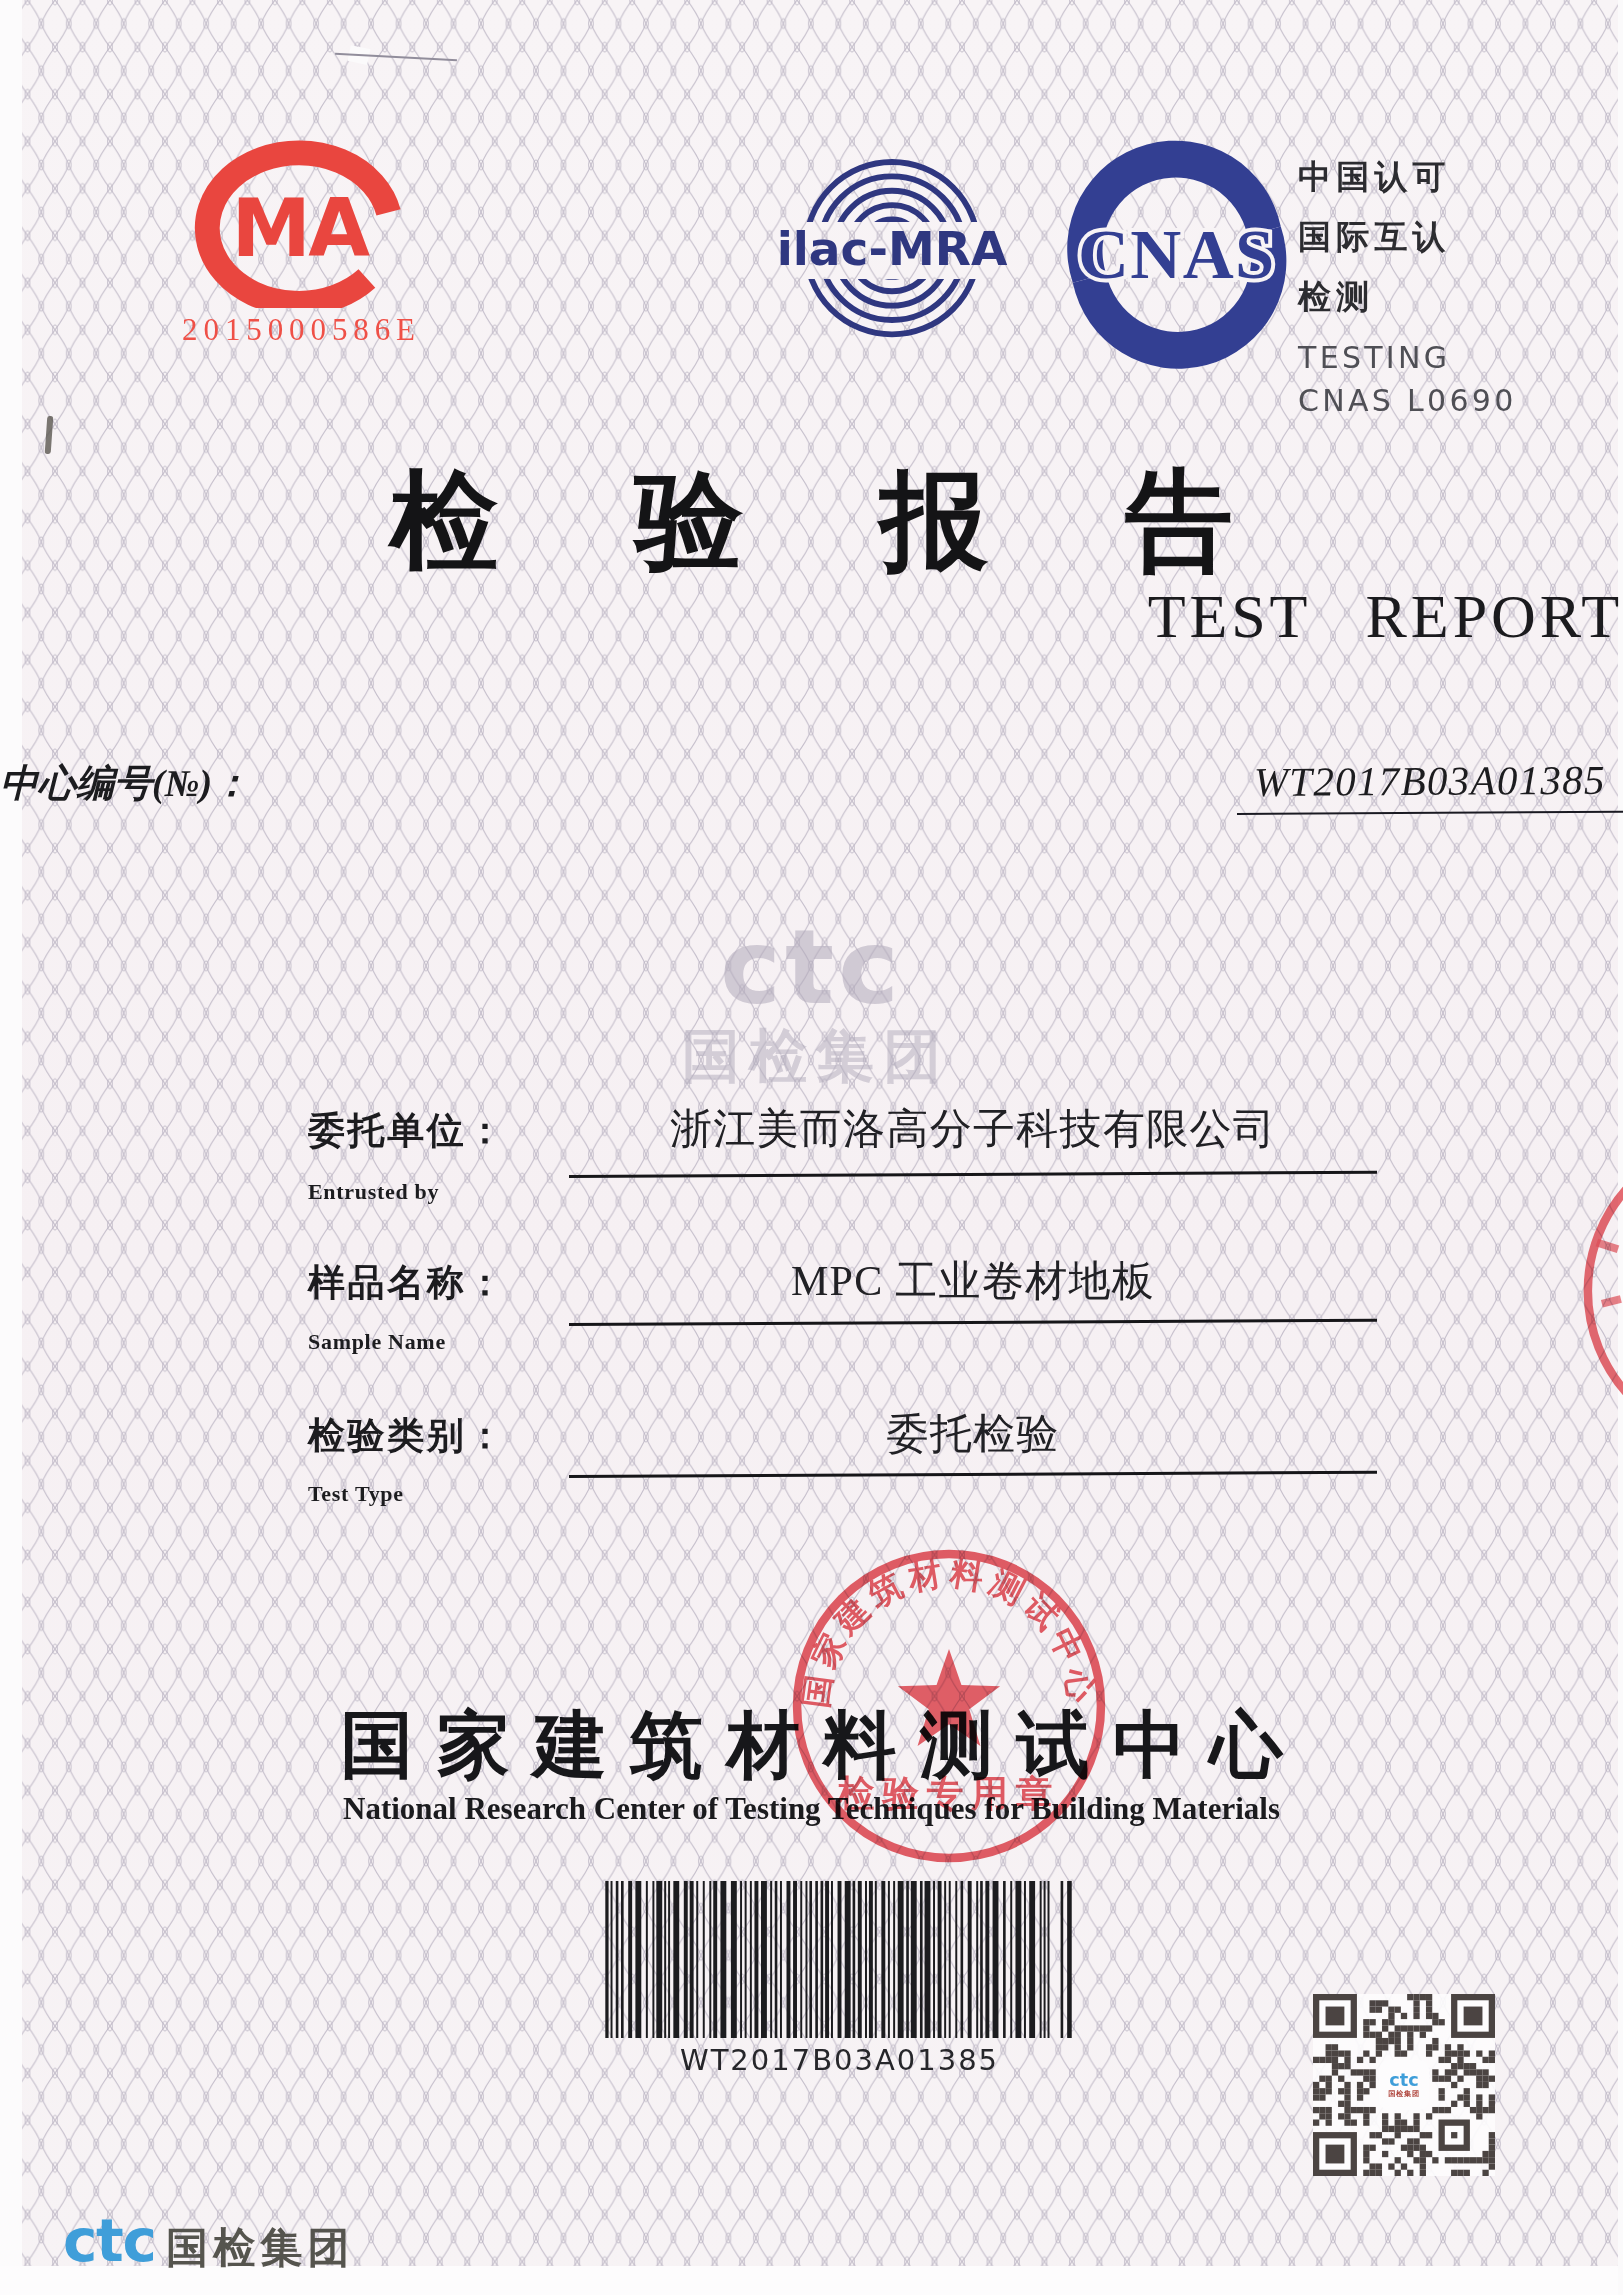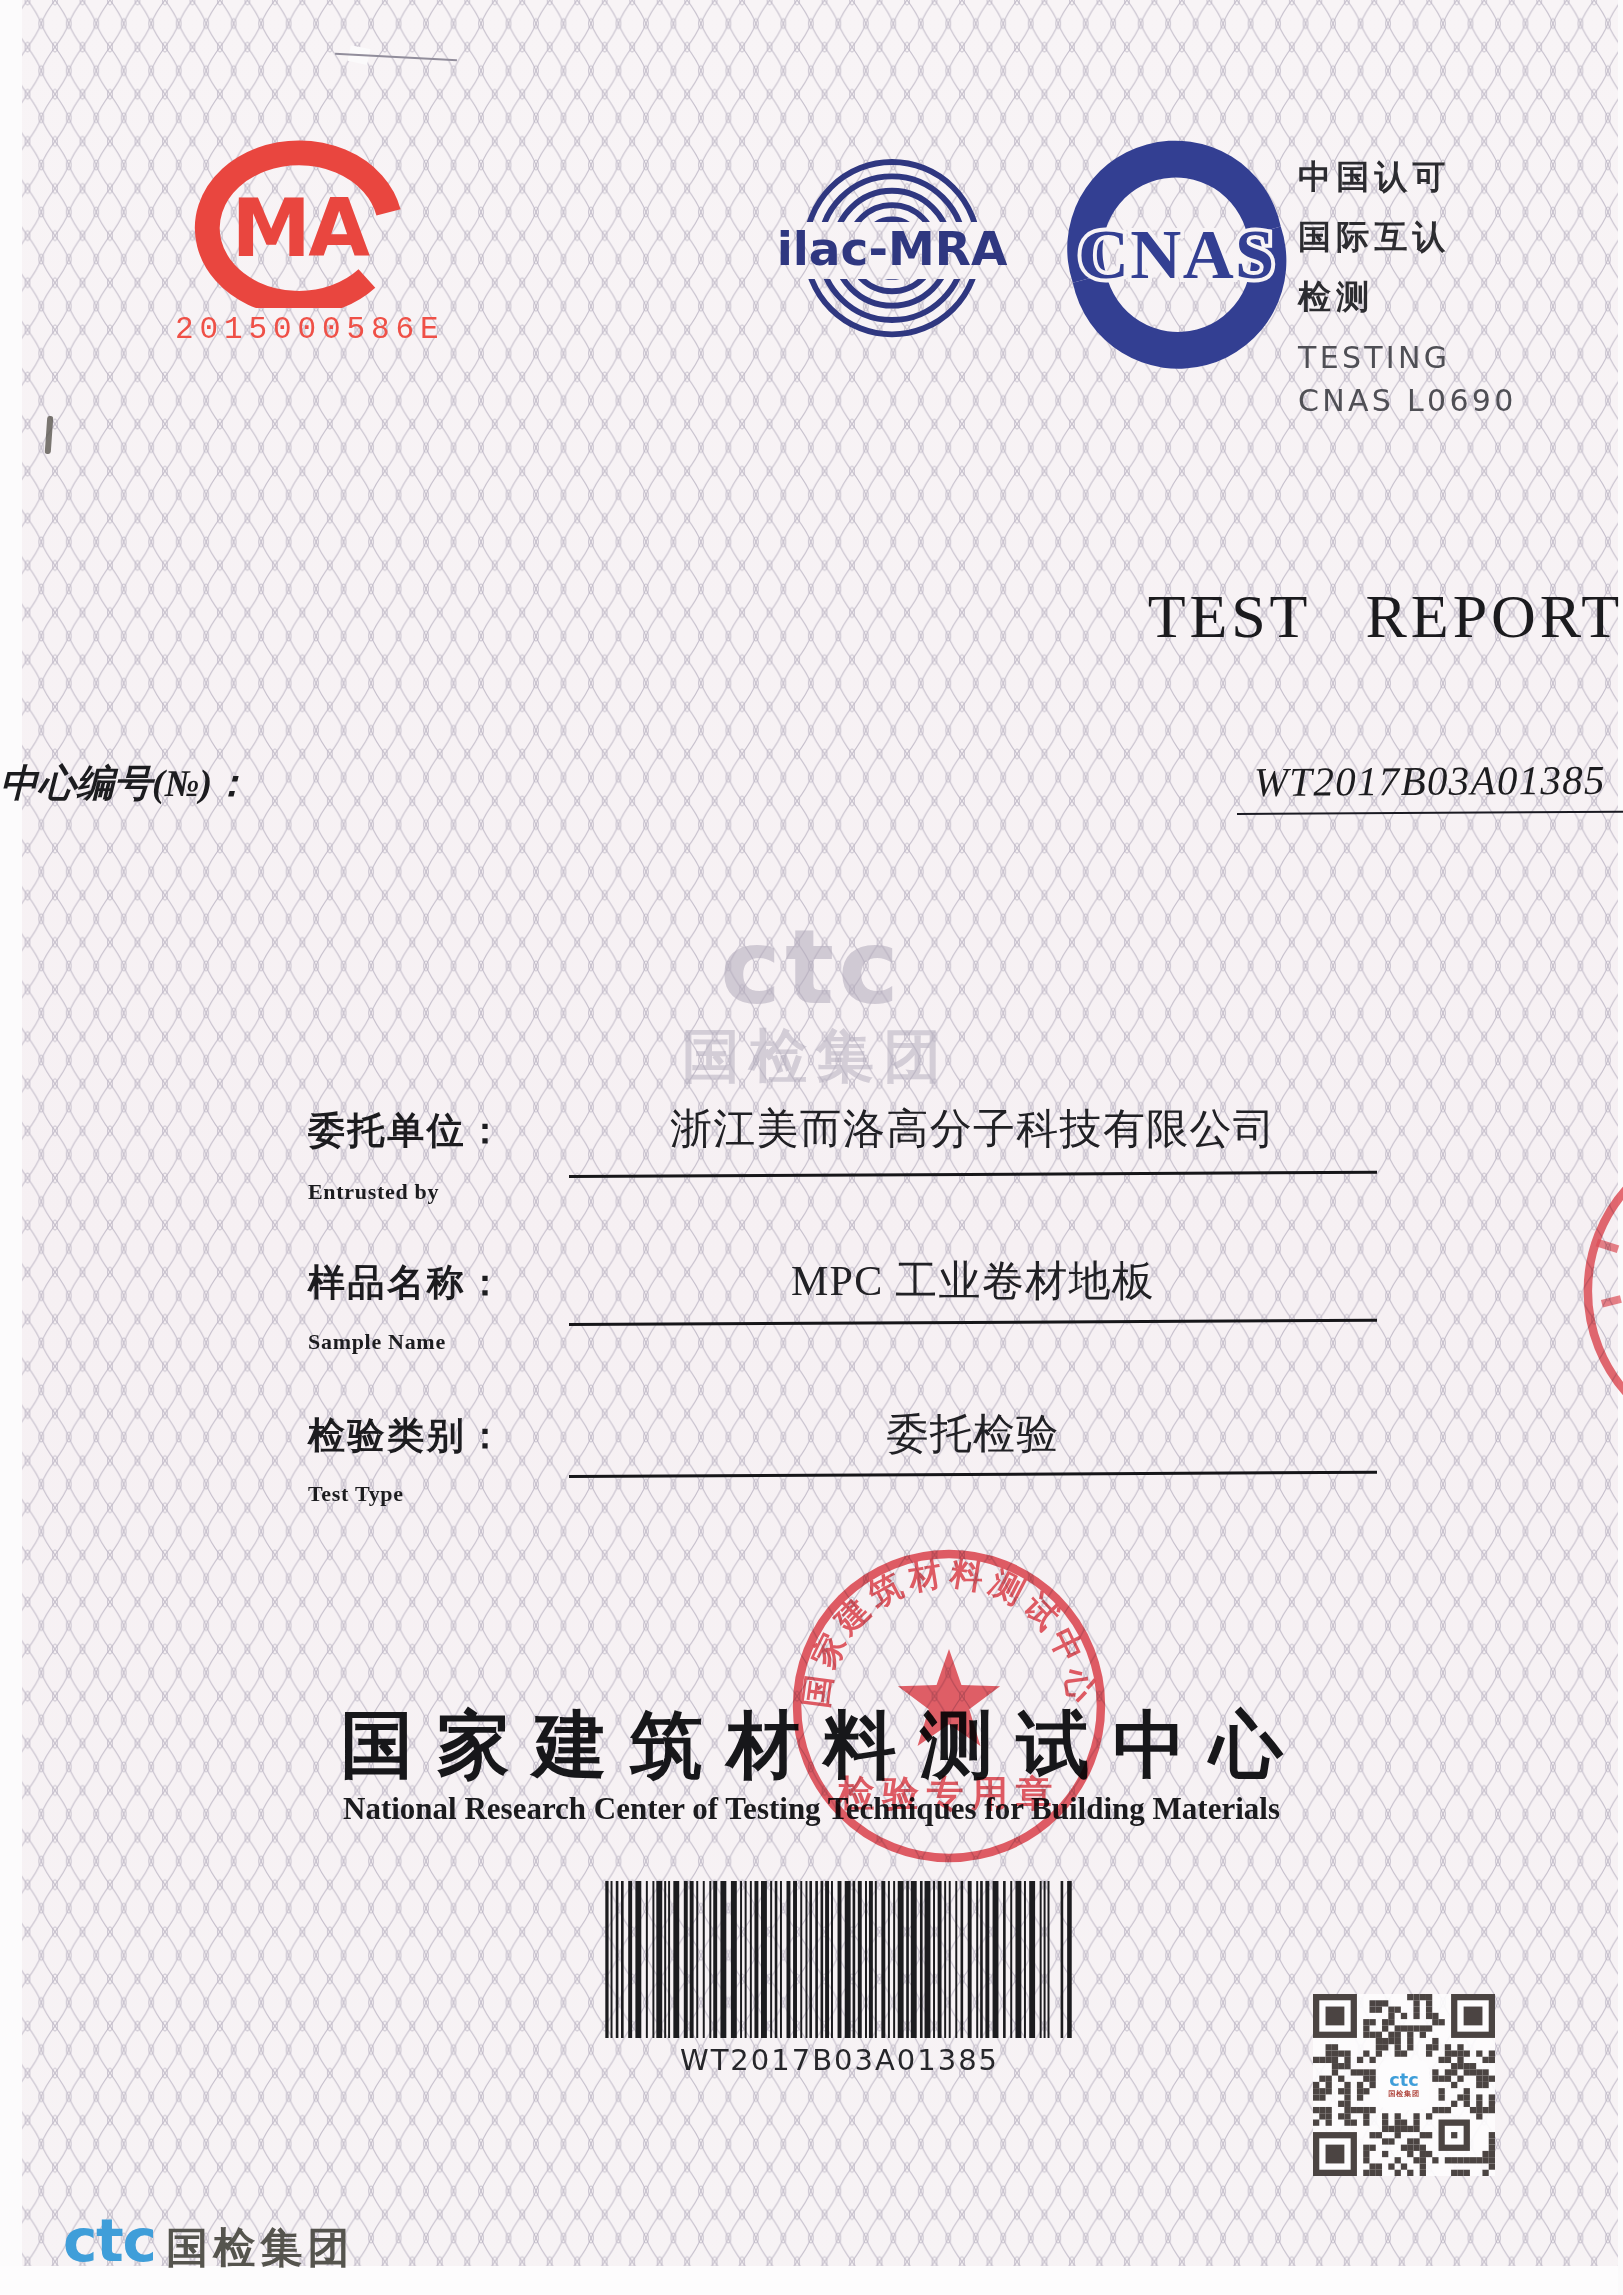--- a/index.html
+++ b/index.html
@@ -11,21 +11,21 @@
   .abs{position:absolute;}
   svg{display:block;}
   
   .edge-left{left:0;top:0;width:22px;height:2295px;background:#fcfbfc;}
   .edge-bottom{left:0;top:2266px;width:1623px;height:29.5px;background:#fdfcfd;}
   .edge-right{left:1618px;top:0;width:5.2px;height:2295px;background:#fbfafb;}
   .thread-line{left:335px;top:56px;width:122px;height:2px;background:#918d9b;transform:rotate(3deg);}
   .thread-patch{left:349px;top:47px;width:19.6px;height:15.7px;background:#fbfafb;transform:rotate(12deg);}
   .staple{left:46px;top:416px;width:5.9px;height:38px;background:#5a5650;border-radius:2.6px;transform:rotate(4deg);opacity:.8;}
   
-  .cma-number{left:175px;top:312px;width:253px;text-align:center;font-family:Liberation Mono, monospace;
+  .cma-number{left:175px;top:312px;width:253px;text-align:center;font-family:Liberation Serif, serif;
     font-size:31px;font-weight:500;letter-spacing:5.9px;color:#ef5047;}
   
   .accred{left:1298px;top:147px;line-height:60px;font-size:33px;font-weight:600;color:#2c2c30;letter-spacing:5.2px;}
   .accred .en{font-family:"DejaVu Sans","Liberation Sans",sans-serif;font-size:30px;font-weight:400;color:#4f4f55;
     letter-spacing:3.3px;line-height:43px;}
   .accred .en.first{margin-top:9.2px;}
   
   .title-zh{left:0;top:449px;width:1623px;text-align:center;font-size:108px;font-weight:700;
     letter-spacing:137px;padding-left:137px;box-sizing:border-box;color:#141416;}
   .title-en{left:0;top:581px;width:1623px;text-align:right;font-size:62px;letter-spacing:3.9px;word-spacing:36px;color:#1b1b1e;}
@@ -129,20 +129,21 @@
   </svg>
 
   <div class="abs accred">
     <div>中国认可</div>
     <div>国际互认</div>
     <div>检测</div>
     <div class="en first">TESTING</div>
     <div class="en">CNAS L0690</div>
   </div>
 
+  <div class="abs title-zh">检验报告</div>
   <div class="abs title-en">TEST REPORT</div>
 
   <div class="abs report-no">
     <span class="rn-label">中心编号(№)：</span>
     <span class="rn-value">WT2017B03A01385</span>
   </div>
 
   <div class="abs wm-ctc">ctc</div>
   <div class="abs wm-org">国检集团</div>
 

